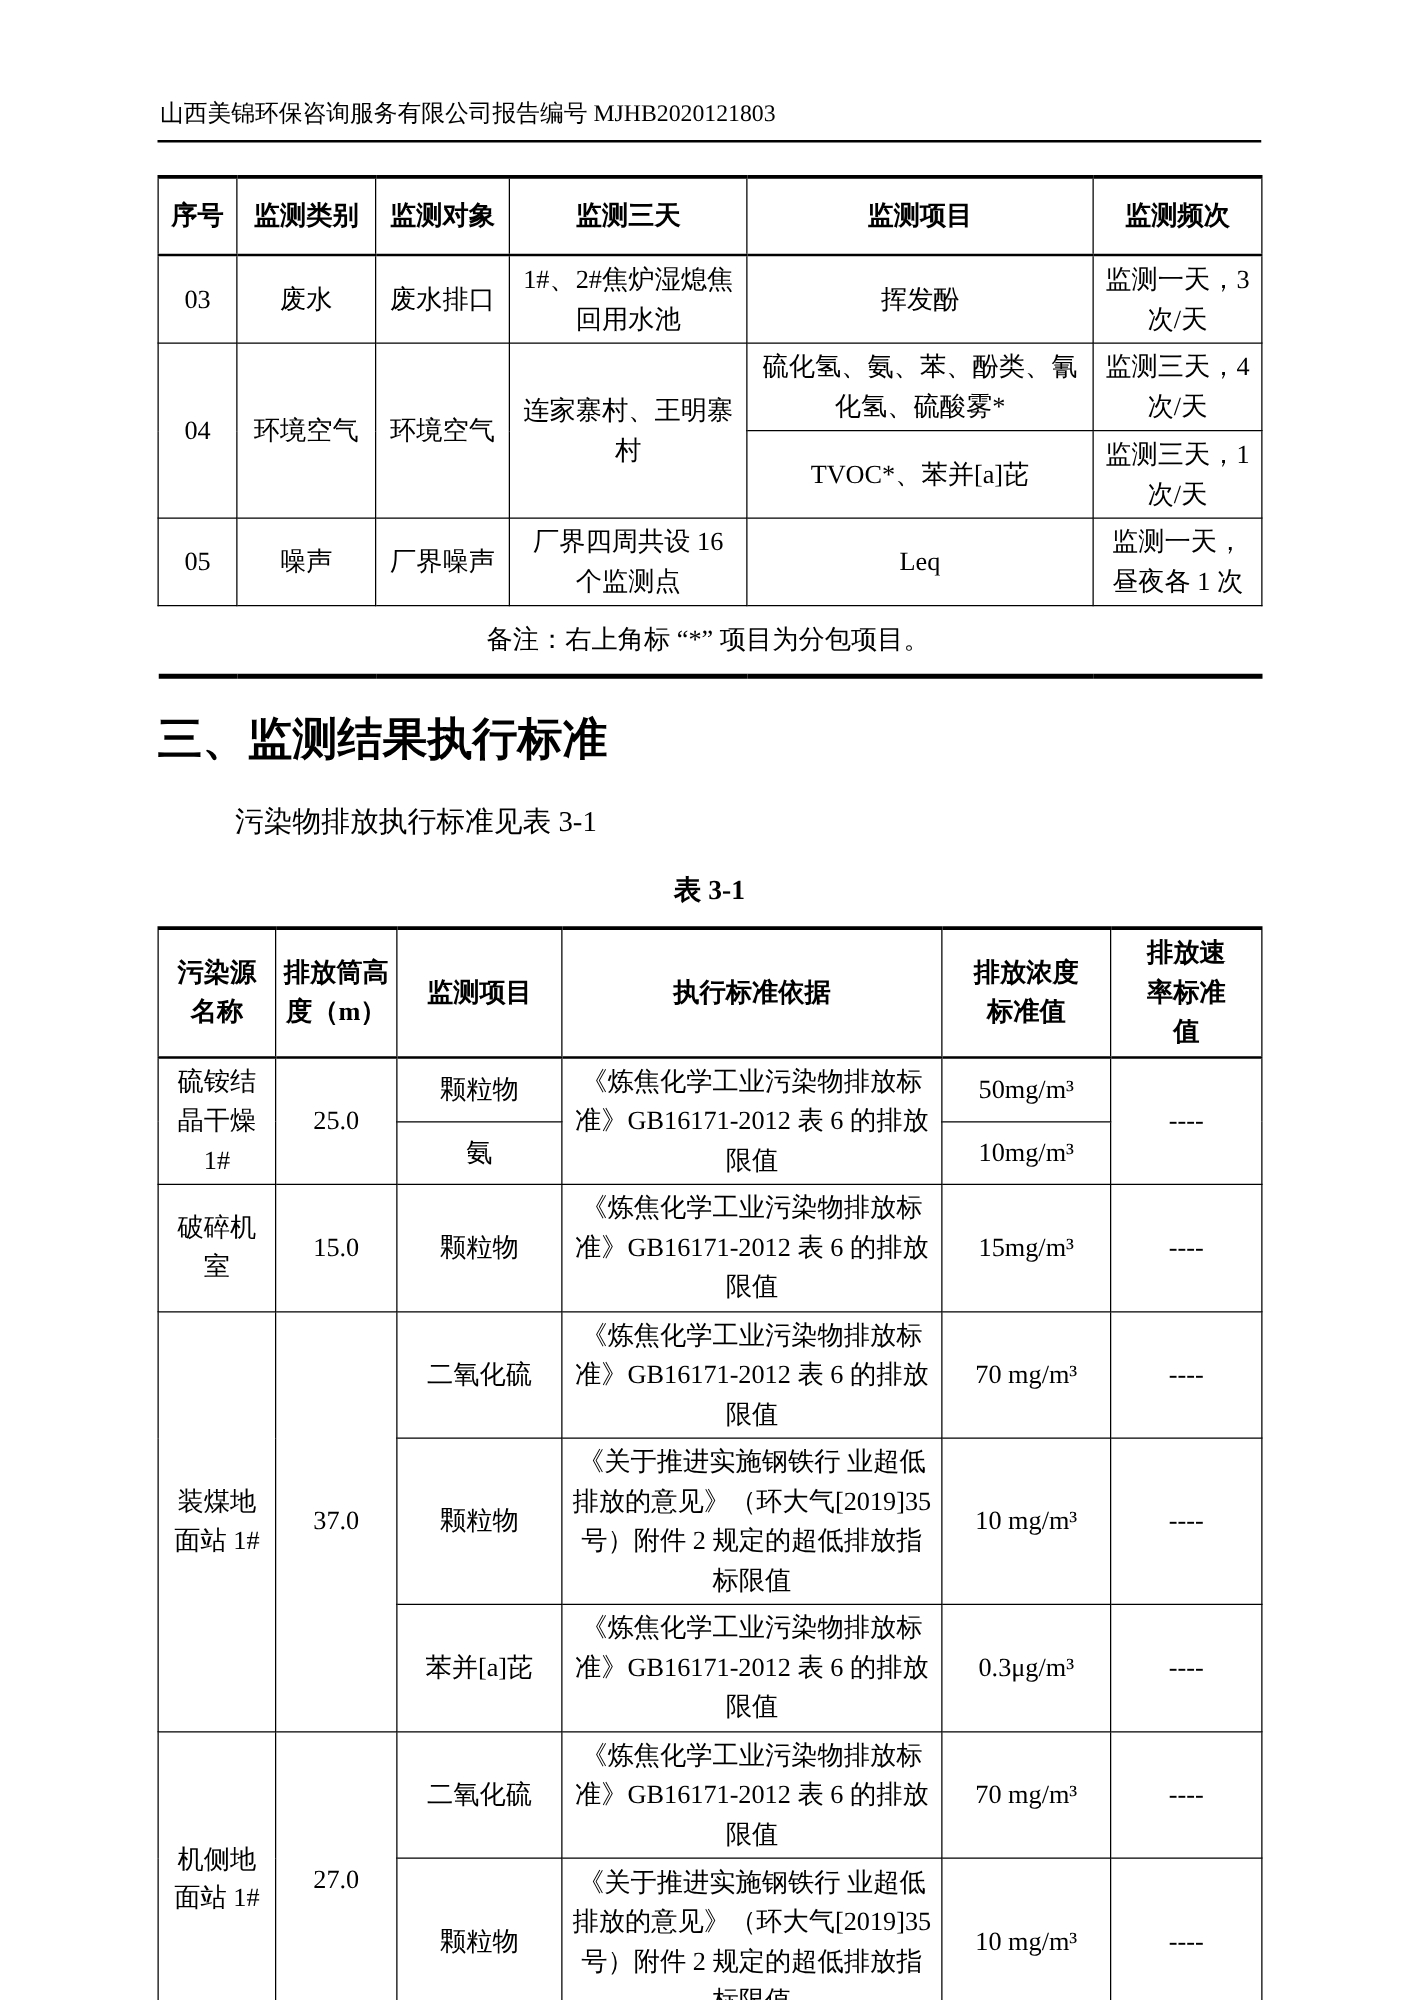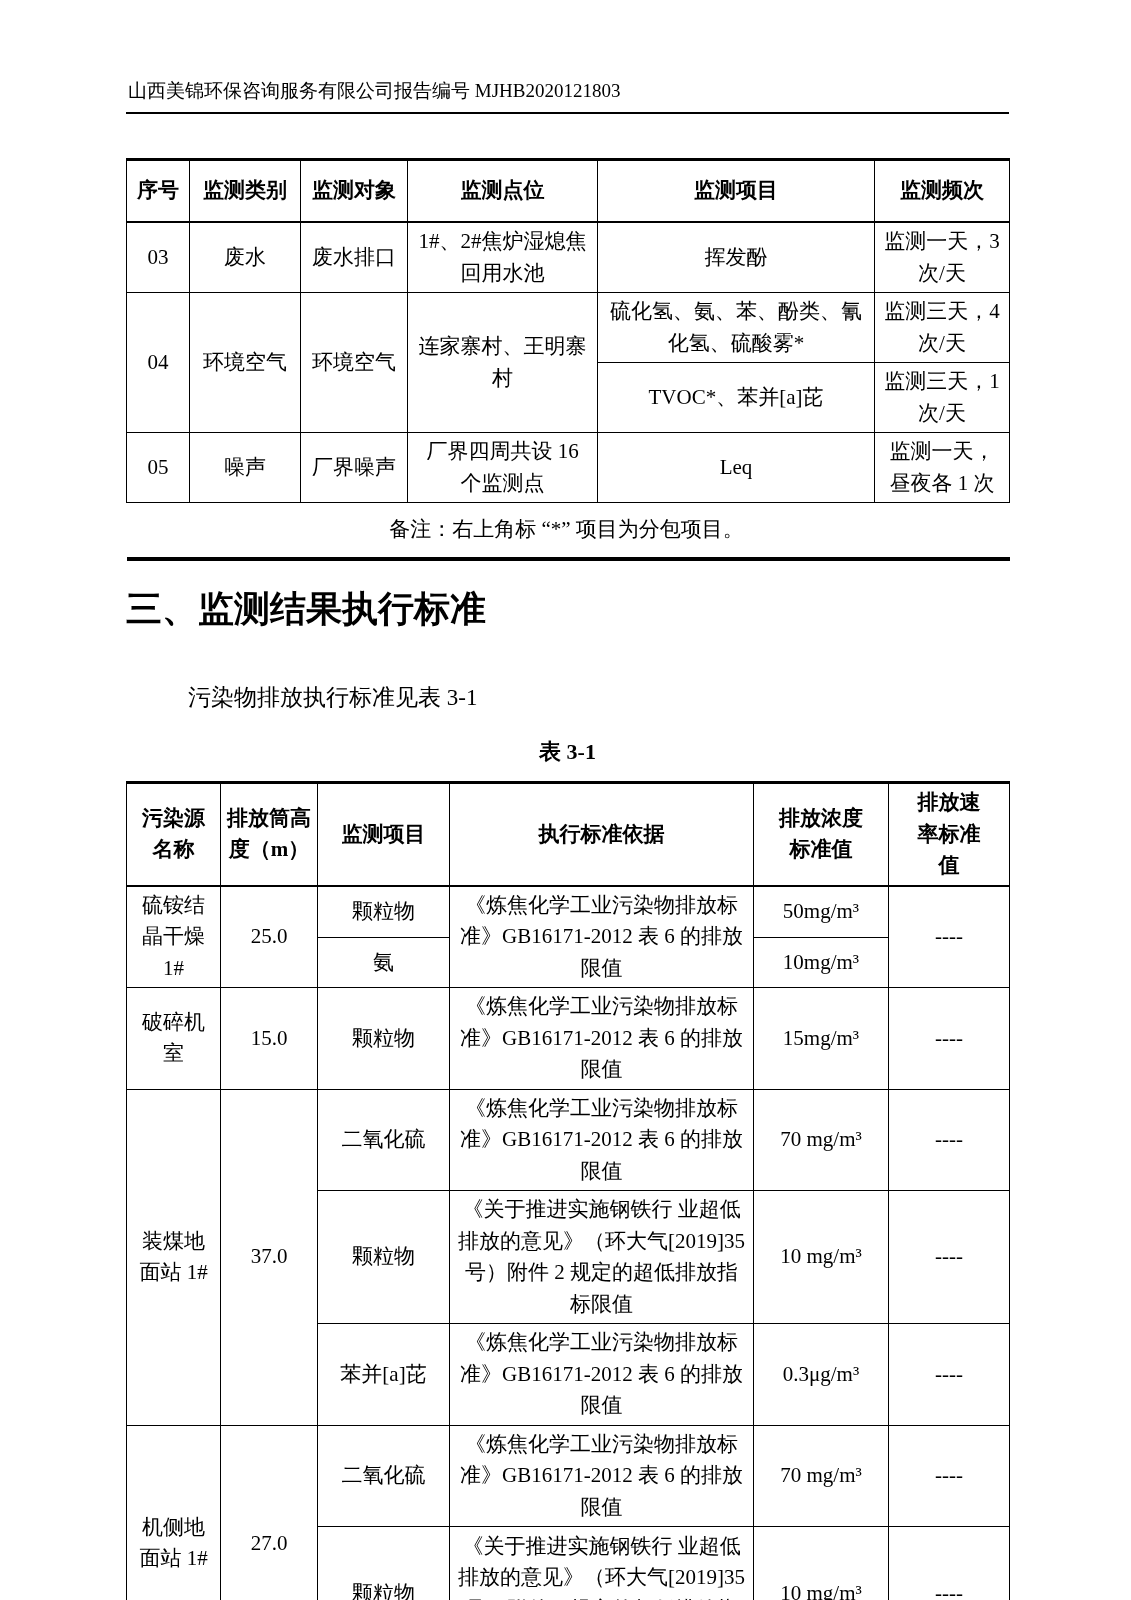--- a/index.html
+++ b/index.html
@@ -15,33 +15,33 @@
     padding:78px 2px 8px 2px;border-bottom:2px solid #000;
     font-size:19px;
   }
   
   table{width:100%;border-collapse:collapse;table-layout:fixed;}
   td,th{
     border:1px solid #000;text-align:center;vertical-align:middle;
     font-size:21px;line-height:1.5;padding:3px 6px;word-break:break-word;
   }
   th{font-weight:bold;}
-  .t1{margin-top:44px;}
+  .t1{margin-top:26px;}
   .t1 .head-row th{border-top:3px solid #000;border-bottom:2px solid #000;height:54px;}
   .r61 td{height:55px;}
   .r60 td{height:54px;}
   .r59 td{height:53px;}
   .r66 td{height:60px;}
   .note-row td{
     height:48px;text-align:center;border-left:none;border-right:none;
     border-bottom:4px solid #000;padding-left:3px;
   }
   
   .sec-heading{font-size:36px;font-weight:bold;margin:24px 0 0 0;}
-  .sec-intro{font-size:23px;margin:48px 0 0 0;padding-left:62px;}
+  .sec-intro{font-size:23px;margin:26px 0 0 0;padding-left:62px;}
   .tbl-caption{
     display:flex;justify-content:center;gap:40px;
     font-size:22px;font-weight:bold;margin-top:24px;
   }
   .t2{margin-top:14px;}
   .t2 .head-row th{border-top:3px solid #000;border-bottom:2px solid #000;height:66px;}
   .t2 .narrowpad{padding:3px 22px;}
   .h48 td{height:42px;}
   .h47 td{height:41px;}
   .h78 td{height:72px;}
@@ -68,21 +68,21 @@
         <col style="width:107px">
       <col style="width:190px">
         <col style="width:277px">
         <col style="width:135px">
     </colgroup>
     <tbody>
       <tr class="head-row">
         <th>序号</th>
         <th>监测类别</th>
         <th>监测对象</th>
-        <th>监测点位</th>
+        <th>监测三天</th>
         <th>监测项目</th>
         <th>监测频次</th>
       </tr>
       <tr class="r61">
         <td>03</td>
         <td>废水</td>
         <td>废水排口</td>
         <td>1#、2#焦炉湿熄焦回用水池</td>
         <td>挥发酚</td>
         <td>监测一天，3 次/天</td>

